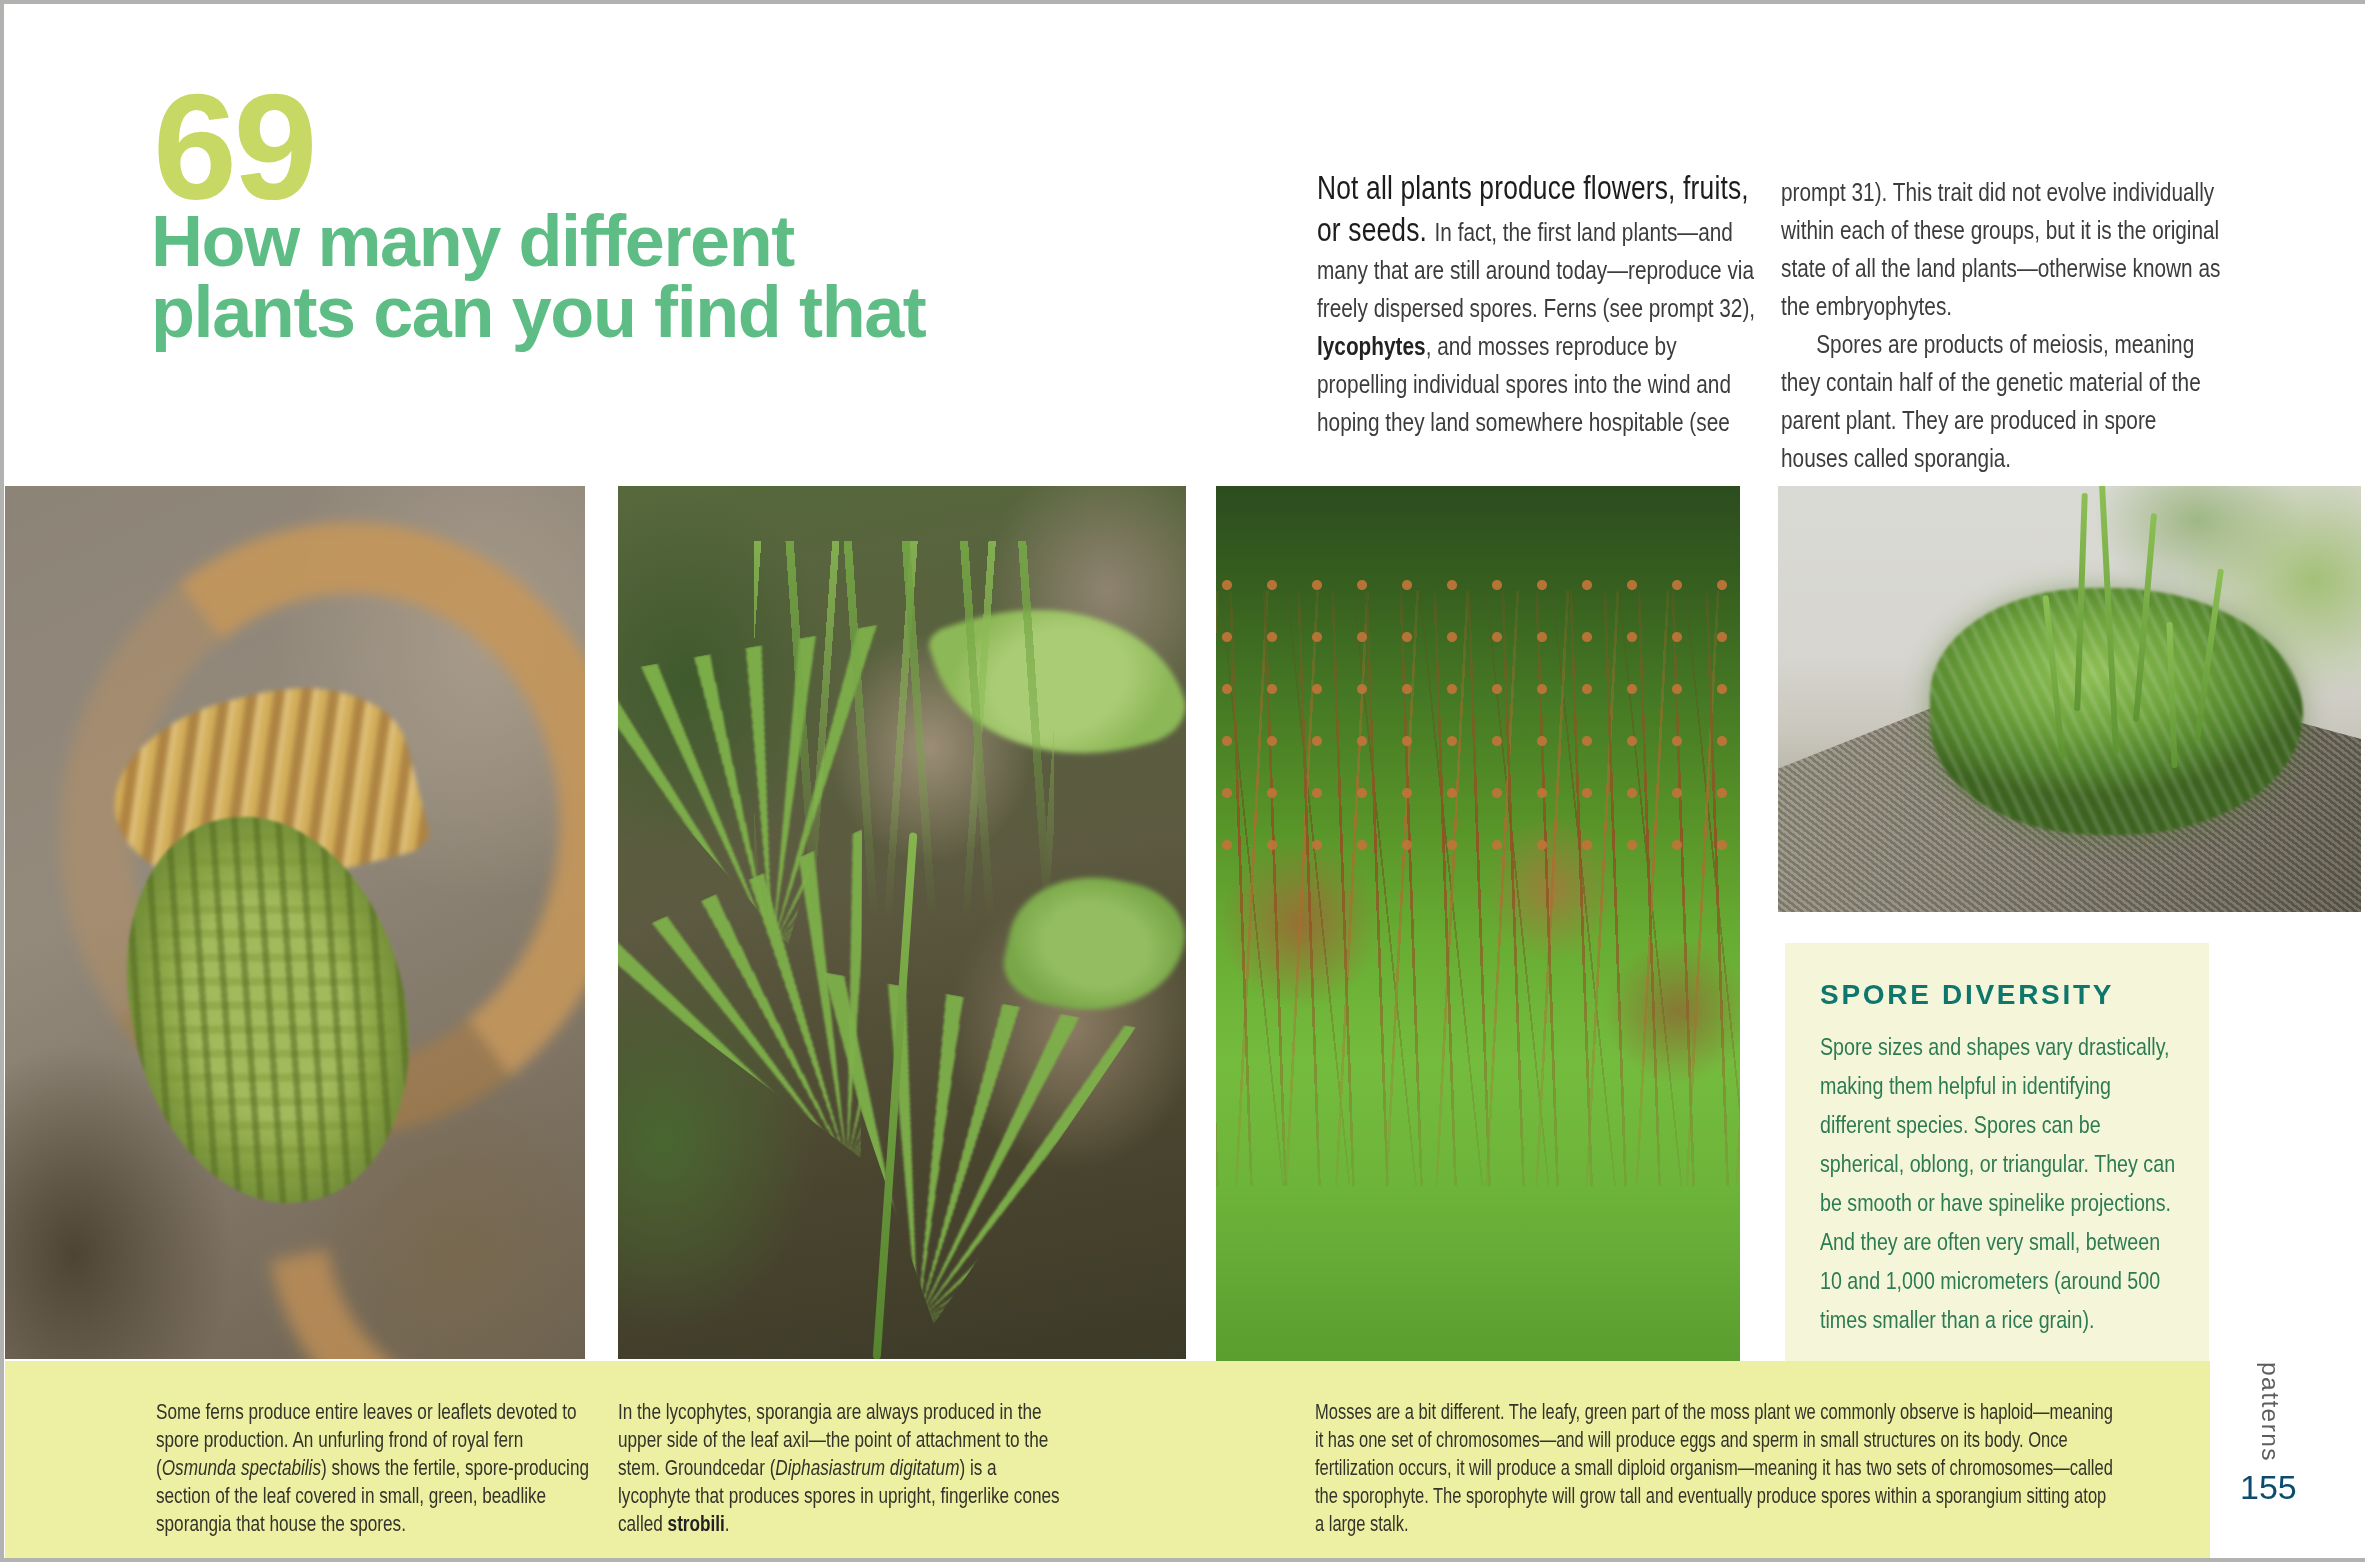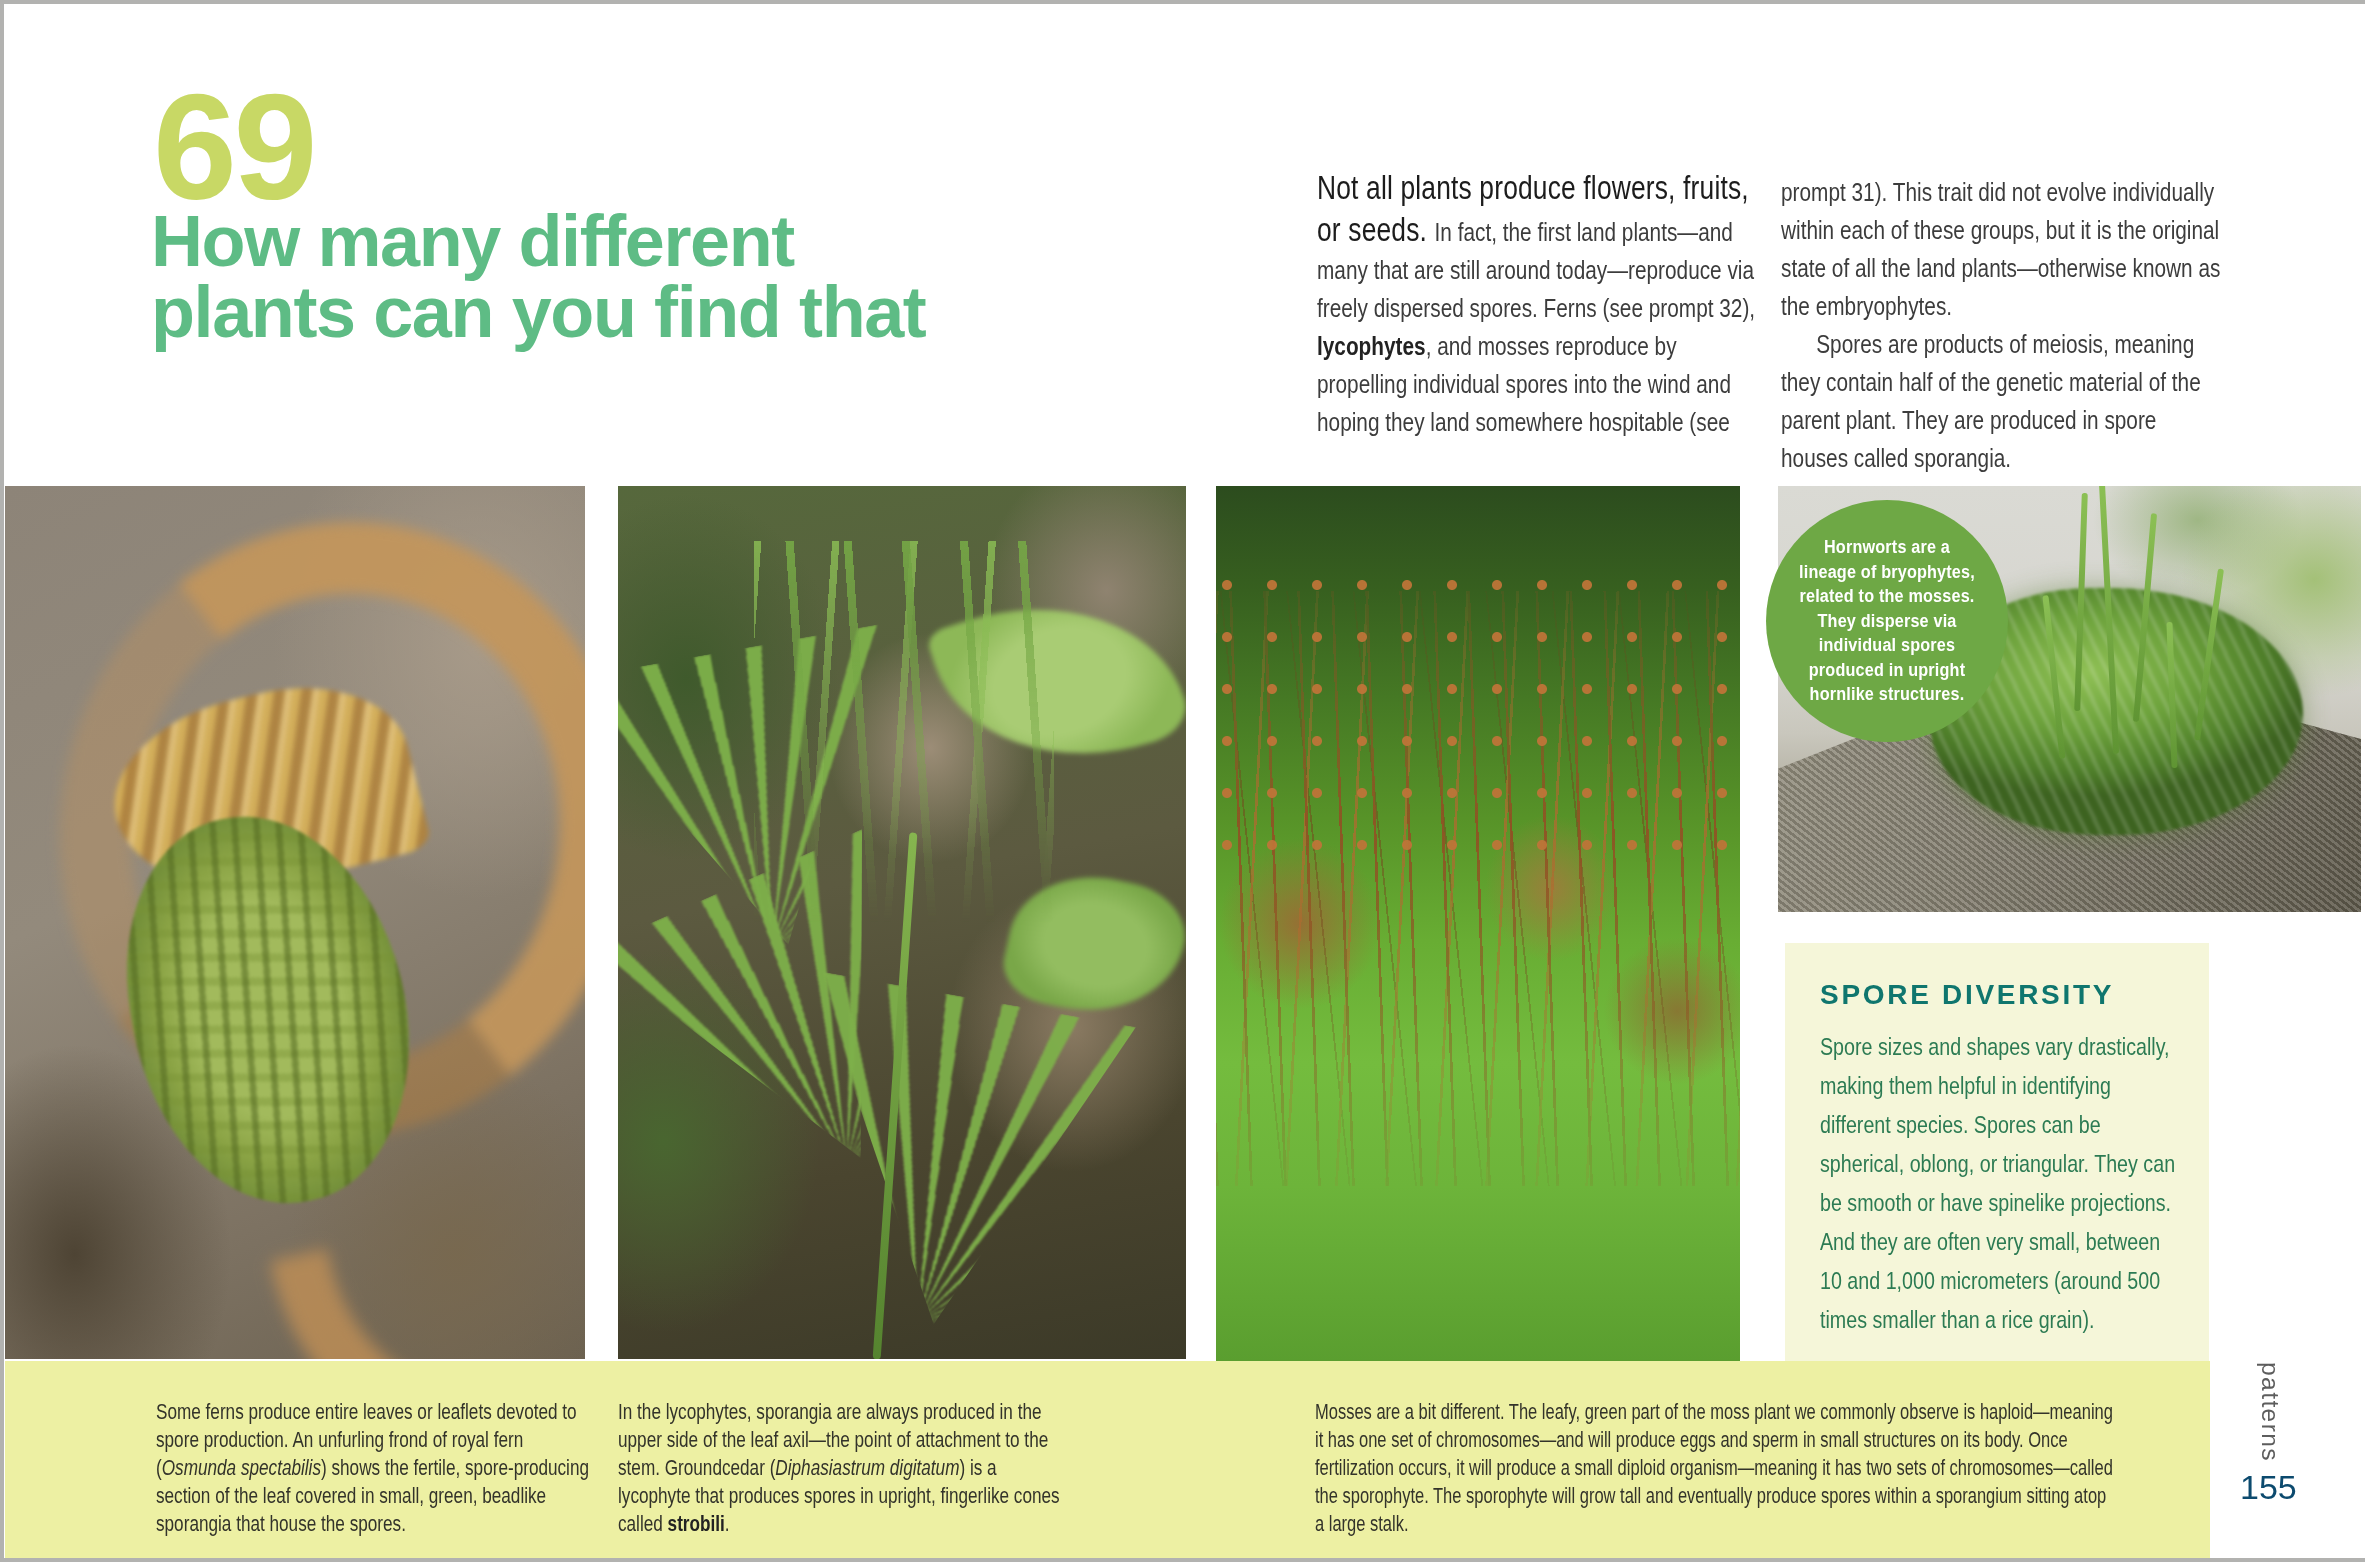--- a/index.html
+++ b/index.html
@@ -199,23 +199,20 @@
     <div class="rock"></div>
     <div class="moss-mound"></div>
     <div class="horn h1"></div>
     <div class="horn h2"></div>
     <div class="horn h3"></div>
     <div class="horn h4"></div>
     <div class="horn h5"></div>
     <div class="horn h6"></div>
   </div>
 
-  <div class="badge">
-    <span>Hornworts are a lineage of bryophytes, related to the mosses. They disperse via individual spores produced in upright hornlike structures.</span>
-  </div>
 
   <aside class="spore-box">
     <h2>SPORE DIVERSITY</h2>
     <p>Spore sizes and shapes vary drastically, making them helpful in identifying different species. Spores can be spherical, oblong, or triangular. They can be smooth or have spinelike projections. And they are often very small, between 10 and 1,000 micrometers (around 500 times smaller than a rice grain).</p>
   </aside>
 
   <div class="band"></div>
 
   <p class="caption c1"><span>Some ferns produce entire leaves or leaflets devoted to spore production. An unfurling frond of royal fern (</span><span class="seg-italic">Osmunda spectabilis</span><span>) shows the fertile, spore-producing section of the leaf covered in small, green, beadlike sporangia that house the spores.</span></p>
   <p class="caption c2"><span>In the lycophytes, sporangia are always produced in the upper side of the leaf axil—the point of attachment to the stem. Groundcedar (</span><span class="seg-italic">Diphasiastrum digitatum</span><span>) is a lycophyte that produces spores in upright, fingerlike cones called </span><span class="seg-bold">strobili</span><span>.</span></p>

